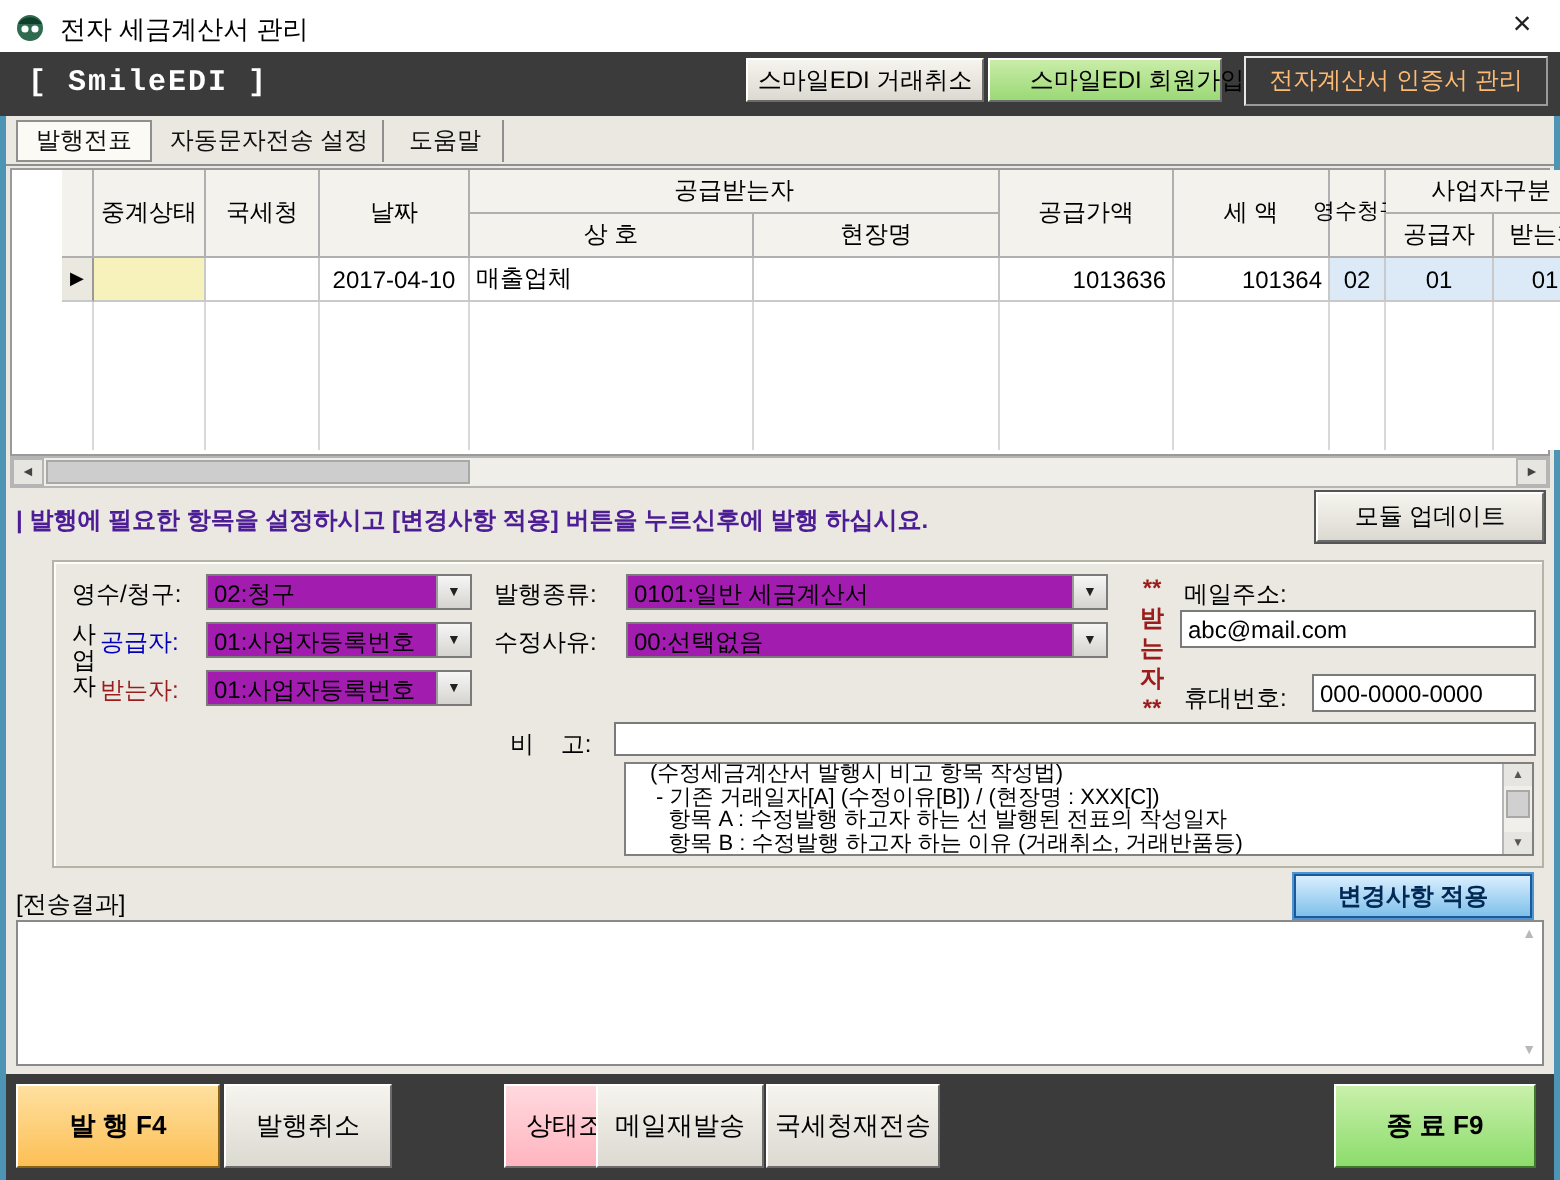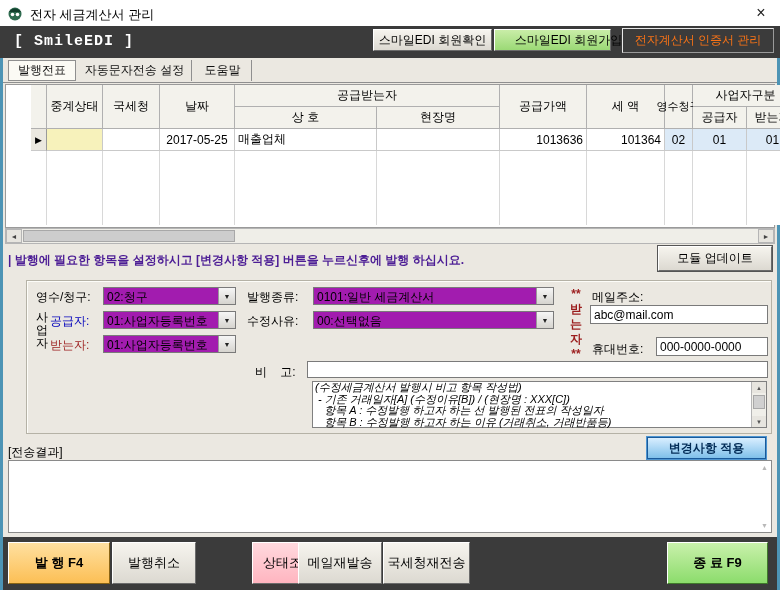--- a/index.html
+++ b/index.html
@@ -16,21 +16,21 @@
   .closebtn { left:748px; top:2px; width:26px; height:22px; display:flex; align-items:center; justify-content:center; font-size:16px; color:#222; cursor:pointer; }
   
   .brandbar { left:0; top:26px; width:780px; height:32px; background:#3b3b3b; }
   .brand { left:14px; top:33px; color:#fff; font-family:"Liberation Mono","DejaVu Sans Mono",monospace; font-weight:bold; font-size:15px; letter-spacing:1px; }
   
   .edge { background:#4d94b5; }
   
   .btn { display:flex; align-items:center; justify-content:center; font-size:12px; white-space:nowrap;
          border:1px solid; border-color:#ffffff #6b6b6b #6b6b6b #ffffff;
          background:linear-gradient(#f6f4ee,#dcd9d1); cursor:pointer; }
-  .btn.dark  { background:#3b3b3b; color:#f97316; border-color:#e8e8e8 #9a9a9a #9a9a9a #e8e8e8; }
+  .btn.dark  { background:#3b3b3b; color:#fdba74; border-color:#e8e8e8 #9a9a9a #9a9a9a #e8e8e8; }
   .btn.green { background:linear-gradient(#c9eda8,#9bd976);padding-left:32px; }
   .btn.orange{ background:linear-gradient(#ffe0a0,#fcbf55); font-weight:bold; font-size:13px; border-color:#fff #8a6414 #8a6414 #fff; }
   .btn.pink  { background:linear-gradient(#ffd9de,#ffb5c0); font-size:13px;margin-left:48px; }
   .btn.big   { font-size:13px;text-align:right; }
   .btn.bgreen{ background:linear-gradient(#c9f0ab,#8cdc6c); font-weight:bold; font-size:13px; border-color:#fff #3f7a2a #3f7a2a #fff; }
   .btn.blue  { background:linear-gradient(#d9eeff,#7fc0ea); border:1px solid #1a5a9a; box-shadow:0 0 0 1px #4d94d0; font-weight:bold; color:#002a55; }
   .btn.outlined { box-shadow:0 0 0 1px #555; }
   
   .tab { display:flex; align-items:center; justify-content:center; height:21px; border-right:1px solid #8f8f8f; color:#111; cursor:pointer; }
   .tab.active { background:#fbfaf4; border:1px solid #8f8f8f; }
@@ -56,21 +56,21 @@
   .formbox { left:26px; top:280px; width:746px; height:154px; border:1px solid #b5b2a6; box-shadow:inset 1px 1px 0 #fdfdf9; }
   .flabel { font-size:12px; white-space:pre; }
   .blue-t { color:#0000bb; }
   .red-t  { color:#9b1c1c; }
   .combo { display:flex; background:#a21caf; border:1px solid #7a7a7a; height:18px; cursor:pointer; }
   .cval { flex:1; padding:1px 3px; font-size:12px; white-space:nowrap; overflow:hidden; }
   .carrow { width:17px; background:linear-gradient(#f6f6f6,#d6d4cf); border-left:1px solid #9a9a9a; display:flex; align-items:center; justify-content:center; font-size:7px; color:#222; }
   .tin { background:#fff; border:1px solid #7a7a7a; font-size:12px; padding:1px 3px; font-family:inherit; }
   .vstack { display:flex; flex-direction:column; align-items:center; line-height:13px; font-size:12px; }
   .memo { left:312px; top:381px; width:455px; height:47px; background:#fff; border:1px solid #808080; }
-  .memoline { white-space:pre; font-size:11px; line-height:11.5px; padding-left:2px;font-style:italic; }
+  .memoline { white-space:pre; font-size:11px; line-height:11.5px; padding-left:12px; }
   .vscroll { position:absolute; right:0; top:0; width:15px; height:45px; background:#f0efe9; border-left:1px solid #b5b5b5; }
   .vsa { position:absolute; left:0; width:14px; height:11px; display:flex; align-items:center; justify-content:center; font-size:6px; color:#555; background:#e7e5df; cursor:pointer; }
   .vsthumb { position:absolute; left:1px; top:13px; width:12px; height:14px; background:#d0d0d0; border:1px solid #a8a8a8; }
   
   .resultbox { left:8px; top:460px; width:764px; height:73px; background:#fff; border:1px solid #8a8a8a; }
   .hint { position:absolute; right:3px; font-size:7px; color:#b8b8b8; }
   
   .bottombar { left:3px; top:537px; width:774px; height:53px; background:#3b3b3b; }
   .dframe { left:477px; top:546px; width:181px; height:33px; background:#cfccc4; border:2px outset #efece5; }
 </style>
@@ -85,21 +85,21 @@
       <path d="M2 7 A7 7 0 0 1 14 7 Z" fill="#123f2d"></path>
       <circle cx="5.5" cy="9.5" r="1.8" fill="#ffffff"></circle>
       <circle cx="10.5" cy="9.5" r="1.8" fill="#ffffff"></circle>
     </svg>
     <div class="abs apptitle">전자 세금계산서 관리</div>
     <div class="abs closebtn">×</div>
   </div>
 
   <div class="abs brandbar"></div>
   <div class="abs brand">[ SmileEDI ]</div>
-  <div class="abs btn" style="left:373px;top:29px;width:119px;height:22px">스마일EDI 회원확인</div>
+  <div class="abs btn" style="left:373px;top:29px;width:119px;height:22px">스마일EDI 거래취소</div>
   <div class="abs btn green" style="left:494px;top:29px;width:117px;height:22px">스마일EDI 회원가입</div>
   <div class="abs btn dark" style="left:622px;top:28px;width:152px;height:25px">전자계산서 인증서 관리</div>
 
   <div class="abs edge" style="left:0;top:58px;width:3px;height:532px"></div>
   <div class="abs edge" style="left:777px;top:58px;width:3px;height:532px"></div>
 
   <div class="abs tab active" style="left:8px;top:60px;width:68px">발행전표</div>
   <div class="abs tab" style="left:78px;top:60px;width:114px">자동문자전송 설정</div>
   <div class="abs tab" style="left:194px;top:60px;width:58px">도움말</div>
   <div class="abs tabline" style="left:3px;top:82px;width:774px;height:1px"></div>
@@ -115,21 +115,21 @@
     <div class="hc" style="grid-column:9;grid-row:1/3"><span class="wrap2">영수청구</span></div>
     <div class="hc" style="grid-column:10/12;grid-row:1">사업자구분</div>
     <div class="hc" style="grid-column:5;grid-row:2">상 호</div>
     <div class="hc" style="grid-column:6;grid-row:2">현장명</div>
     <div class="hc" style="grid-column:10;grid-row:2">공급자</div>
     <div class="hc" style="grid-column:11;grid-row:2">받는자</div>
 
     <div class="dc ctr" style="grid-column:1;grid-row:3;background:#ebe8e0;font-size:9px;border-right:1px solid #9a9a9a">▶</div>
     <div class="dc" style="grid-column:2;grid-row:3;background:#f7f2bb"></div>
     <div class="dc" style="grid-column:3;grid-row:3"></div>
-    <div class="dc ctr" style="grid-column:4;grid-row:3">2017-05-25</div>
+    <div class="dc ctr" style="grid-column:4;grid-row:3">2017-04-10</div>
     <div class="dc" style="grid-column:5;grid-row:3">매출업체</div>
     <div class="dc" style="grid-column:6;grid-row:3"></div>
     <div class="dc num" style="grid-column:7;grid-row:3">1013636</div>
     <div class="dc num" style="grid-column:8;grid-row:3">101364</div>
     <div class="dc ctr" style="grid-column:9;grid-row:3;background:#dceaf7">02</div>
     <div class="dc ctr" style="grid-column:10;grid-row:3;background:#dceaf7">01</div>
     <div class="dc ctr" style="grid-column:11;grid-row:3;background:#dceaf7">01</div>
 
     <div class="fc" style="grid-column:1;grid-row:4"></div>
     <div class="fc" style="grid-column:2;grid-row:4"></div>

